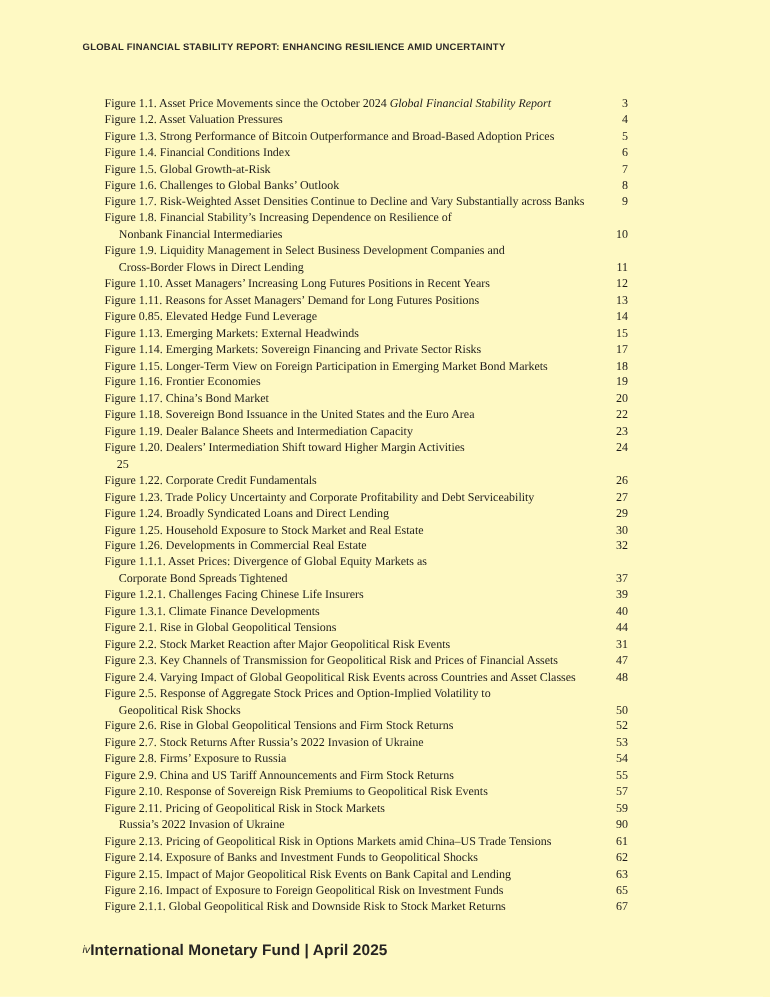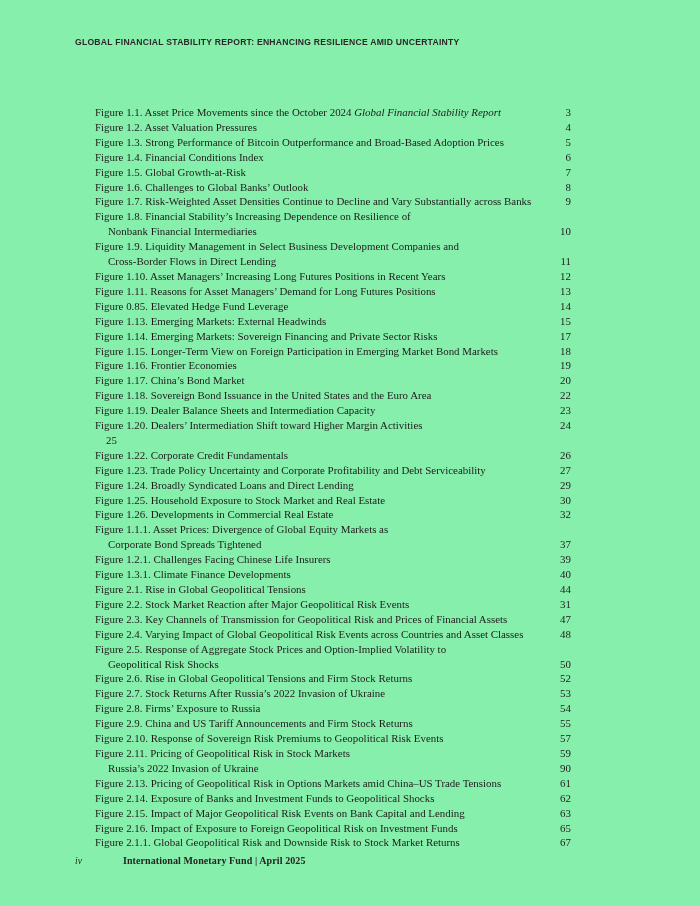--- a/index.html
+++ b/index.html
@@ -6,36 +6,36 @@
   html, body { width:700px; height:906px; }
   body {
     background:#fcfcfb;
     font-family:"Liberation Serif", serif;
     color:#1e1c1a;
     position:relative;
     overflow:hidden;
   }
   .page {
     position:absolute; inset:0;
-    background:#86efac;
+    background:#fef9c3;
     padding-left:34px;
   }
   .running-head {
     position:absolute;
     top:37px; left:75px;
     font-family:"Liberation Sans", sans-serif;
     font-weight:700;
     font-size:8.6px;
     letter-spacing:0.25px;
     color:#2b2927;
     white-space:nowrap;
   }
   .toc {
     position:absolute;
-    top:105px; left:95px;
+    top:87px; left:95px;
     width:476px;
     font-size:10.9px;
     line-height:14.9px;
   }
   .toc-entry { width:100%; }
   .toc-line {
     display:flex;
     justify-content:space-between;
     align-items:baseline;
     width:100%;
@@ -47,32 +47,31 @@
     min-width:14px;
     text-align:right;
     flex:0 0 auto;
   }
   .it { font-style:italic; }
   .footer {
     position:absolute;
     top:855px; left:75px;
     display:flex;
     align-items:center;
-    font-family:Liberation Serif, serif;
+    font-family:Liberation Sans, sans-serif;
     color:#262422;
   }
   .folio {
     font-style:italic;
     font-size:9.6px;
     font-weight:400;
   }
   .footer-text {
-    margin-left:41px;
     font-weight:700;
-    font-size:10px;
+    font-size:14px;
     letter-spacing:0.1px;
   }
 </style>
 </head>
 <body>
 
 <div class="page">
 
   <div class="running-head">GLOBAL FINANCIAL STABILITY REPORT: ENHANCING RESILIENCE AMID UNCERTAINTY</div>
 

